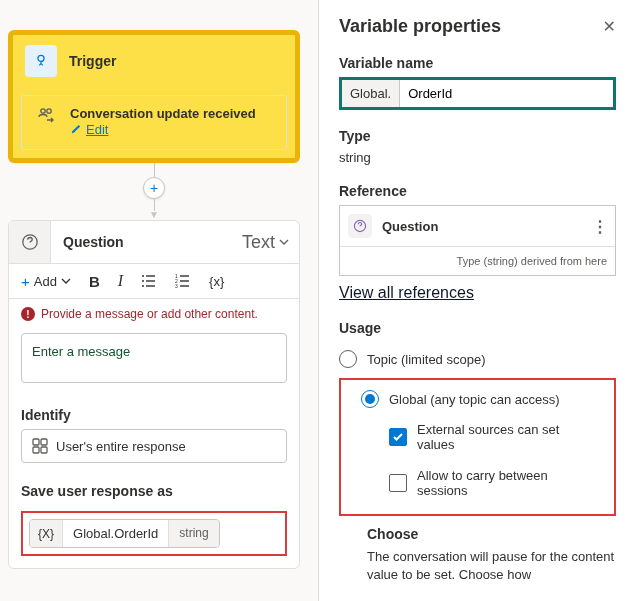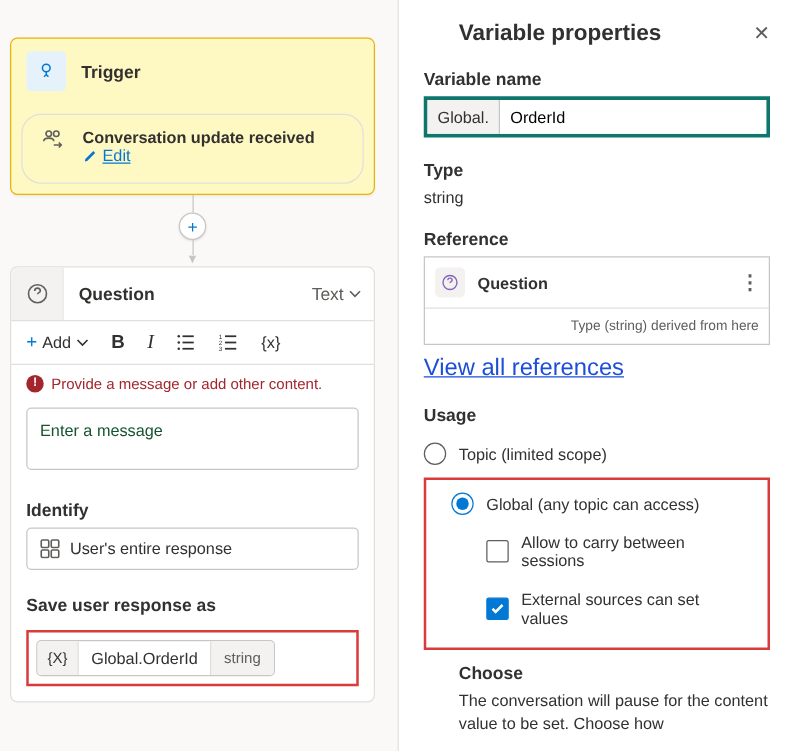--- a/index.html
+++ b/index.html
@@ -1,70 +1,70 @@
 <!DOCTYPE html>
 <html><head>
 <meta charset="utf-8">
 <style>
 * { box-sizing: border-box; margin: 0; padding: 0; font-family: "Segoe UI", Arial, sans-serif; }
 body { background: #faf9f8; width: 636px; height: 601px; overflow: hidden; position: relative; color: #323130; }
 
 .canvas { position: absolute; left: 0; top: 30px; width: 308px; }
-.node { background: #fef9c3; border: 1px solid #eab308; border-radius: 6px; margin: 0 8px; box-shadow: 0 1px 2px rgba(0,0,0,0.05); }
+.node { background: #fde047; border: 5px solid #eab308; border-radius: 6px; margin: 0 8px; box-shadow: 0 1px 2px rgba(0,0,0,0.05); }
 .trigger-head { display: flex; align-items: center; padding: 10px 12px; gap: 12px; }
 .trigger-icon-box { width: 32px; height: 32px; background: #e6f2fb; border-radius: 4px; display: flex; align-items: center; justify-content: center; color: #0078d4; }
 .trigger-title { font-weight: 600; font-size: 14px; }
-.trigger-body { margin: 8px; border: 1px solid #e1dfdd; border-radius: 16px; padding: 10px 12px; display: flex; gap: 12px; align-items: flex-start; }
+.trigger-body { margin: 8px; border: 1px solid #e1dfdd; border-radius: 2px; padding: 10px 12px; display: flex; gap: 12px; align-items: flex-start; }
 .conv-icon { width: 24px; display: flex; align-items: center; justify-content: center; color: #605e5c; }
 .conv-text { font-size: 13px; font-weight: 600; }
 .edit-link { color: #0078d4; text-decoration: underline; font-size: 13px; font-weight: 400; display: inline-flex; align-items: center; gap: 4px; cursor: pointer; }
 .edit-link svg { flex-shrink: 0; }
 
 .connector { display: flex; flex-direction: column; align-items: center; }
 .line { width: 1px; background: #c8c6c4; }
 .plus-btn { width: 22px; height: 22px; border-radius: 50%; background: #fff; border: 1px solid #c8c6c4; display: flex; align-items: center; justify-content: center; color: #0078d4; font-size: 14px; cursor: pointer; box-shadow: 0 1px 2px rgba(0,0,0,0.1); }
 .arrow-down { color: #c8c6c4; font-size: 10px; margin-top: -2px; }
 
 .question-node { margin: 0 8px; background: #fff; border: 1px solid #e1dfdd; border-radius: 6px; }
 .q-head { display: flex; align-items: center; border-bottom: 1px solid #e1dfdd; }
 .q-icon-box { width: 42px; height: 42px; background: #f3f2f1; display: flex; align-items: center; justify-content: center; border-right: 1px solid #e1dfdd; border-radius: 6px 0 0 0; }
 .q-title { flex: 1; padding: 0 12px; font-weight: 600; font-size: 14px; }
-.q-type { padding: 0 10px; font-size: 14px; color: #605e5c; display: flex; align-items: center; gap: 4px; cursor: pointer; }
+.q-type { padding: 0 10px; font-size: 18px; color: #605e5c; display: flex; align-items: center; gap: 4px; cursor: pointer; }
 .q-toolbar { display: flex; align-items: center; gap: 18px; padding: 8px 12px; border-bottom: 1px solid #e1dfdd; }
 .tb-add { display: flex; align-items: center; gap: 4px; font-size: 13px; color: #323130; cursor: pointer; }
 .tb-btn { cursor: pointer; color: #323130; display: flex; align-items: center; }
 .q-error { color: #a4262c; font-size: 12px; padding: 8px 12px; display: flex; align-items: center; gap: 6px; }
 .err-icon { width: 14px; height: 14px; border-radius: 50%; background: #a4262c; color: #fff; display: flex; align-items: center; justify-content: center; font-size: 10px; font-weight: bold; }
 .q-input { margin: 4px 12px 12px; border: 1px solid #c8c6c4; border-radius: 4px; padding: 10px; font-size: 13px; color: #14532d; min-height: 50px; }
 
 .section-label { font-weight: 600; font-size: 14px; padding: 12px 12px 6px; }
 .identify-box { margin: 0 12px 8px; border: 1px solid #c8c6c4; border-radius: 4px; padding: 8px 10px; display: flex; align-items: center; gap: 8px; font-size: 13px; cursor: pointer; }
 
 .save-box { margin: 6px 12px 12px; border: 2px solid #d93b3b; padding: 6px; }
 .save-chip { border: 1px solid #c8c6c4; border-radius: 4px; display: inline-flex; align-items: stretch; overflow: hidden; }
 .chip-fx { background: #f3f2f1; padding: 6px 8px; font-size: 12px; border-right: 1px solid #e1dfdd; display: flex; align-items: center; }
 .chip-name { padding: 6px 10px; font-size: 13px; }
 .chip-type { background: #f3f2f1; padding: 6px 10px; font-size: 12px; color: #605e5c; border-left: 1px solid #e1dfdd; }
 
 .panel { position: absolute; right: 0; top: 0; width: 318px; height: 601px; background: #fff; padding: 16px 20px; border-left: 1px solid #e1dfdd; overflow: hidden; }
-.panel-head { display: flex; justify-content: space-between; align-items: center; margin-bottom: 18px; margin-left: 28px; }
+.panel-head { display: flex; justify-content: space-between; align-items: center; margin-bottom: 18px; }
 .panel-title { font-size: 18px; font-weight: 600; }
 .close-btn { cursor: pointer; font-size: 16px; color: #605e5c; }
 .field-label { font-weight: 600; font-size: 14px; margin-bottom: 6px; }
 .name-input-wrap { display: flex; border: 3px solid #0f766e; margin-bottom: 18px; }
 .name-prefix { background: #f3f2f1; padding: 6px 8px; font-size: 13px; border-right: 1px solid #c8c6c4; }
 .name-input { flex: 1; border: none; padding: 6px 8px; font-size: 13px; outline: none; }
 .type-val { font-size: 13px; margin-bottom: 18px; }
 .ref-box { border: 1px solid #c8c6c4; margin-bottom: 8px; }
 .ref-row { display: flex; align-items: center; padding: 8px; gap: 10px; border-bottom: 1px solid #e1dfdd; }
 .ref-icon { width: 24px; height: 24px; background: #f3f2f1; border-radius: 4px; display: flex; align-items: center; justify-content: center; }
 .ref-label { flex: 1; font-size: 13px; font-weight: 600; }
 .ref-more { cursor: pointer; color: #605e5c; font-weight: bold; letter-spacing: -1px; }
 .ref-derived { padding: 8px; font-size: 11px; color: #605e5c; text-align: right; }
-.link { color: #1d4ed8; text-decoration: underline; font-size: 19px; cursor: pointer; display: inline-block; margin-bottom: 18px; }
+.link { color: #0f172a; text-decoration: underline; font-size: 16px; cursor: pointer; display: inline-block; margin-bottom: 18px; }
 .usage-opts { margin-top: 8px; }
 .radio-row { display: flex; align-items: center; gap: 10px; font-size: 13px; padding: 6px 0; cursor: pointer; }
 .radio { width: 18px; height: 18px; border: 1px solid #605e5c; border-radius: 50%; display: flex; align-items: center; justify-content: center; flex-shrink: 0; }
 .radio.checked { border-color: #0078d4; }
 .radio.checked::after { content: ""; width: 10px; height: 10px; background: #0078d4; border-radius: 50%; }
 .highlight-box { border: 2px solid #d93b3b; padding: 4px 20px 8px; margin-top: 4px; }
 .check-row { display: flex; align-items: center; gap: 10px; font-size: 13px; padding: 8px 0 8px 28px; cursor: pointer; }
 .checkbox { width: 18px; height: 18px; border: 1px solid #605e5c; border-radius: 2px; display: flex; align-items: center; justify-content: center; flex-shrink: 0; }
 .checkbox.checked { background: #0078d4; border-color: #0078d4; color: #fff; }
 .timeout-label { font-weight: 600; font-size: 14px; margin: 10px 0 6px 28px; }
@@ -228,28 +228,28 @@
     <div class="radio-row">
       <div class="radio"></div>
       <span>Topic (limited scope)</span>
     </div>
     <div class="highlight-box">
       <div class="radio-row">
         <div class="radio checked"></div>
         <span>Global (any topic can access)</span>
       </div>
       <div class="check-row">
-        <div class="checkbox"></div>
-        <span>Allow to carry between sessions</span>
-      </div>
-      <div class="check-row">
         <div class="checkbox checked">
           <svg width="12" height="12" viewBox="0 0 12 12">
               <path d="M2 6l2.5 2.5L10 3" fill="none" stroke="#fff" stroke-width="2"></path>
             </svg>
         </div>
         <span>External sources can set values</span>
       </div>
+      <div class="check-row">
+        <div class="checkbox"></div>
+        <span>Allow to carry between sessions</span>
+      </div>
     </div>
     <div class="timeout-label">Choose</div>
     <div class="timeout-text">The conversation will pause for the content value to be set. Choose how</div>
   </div>
 </div>
 
 </body></html>

